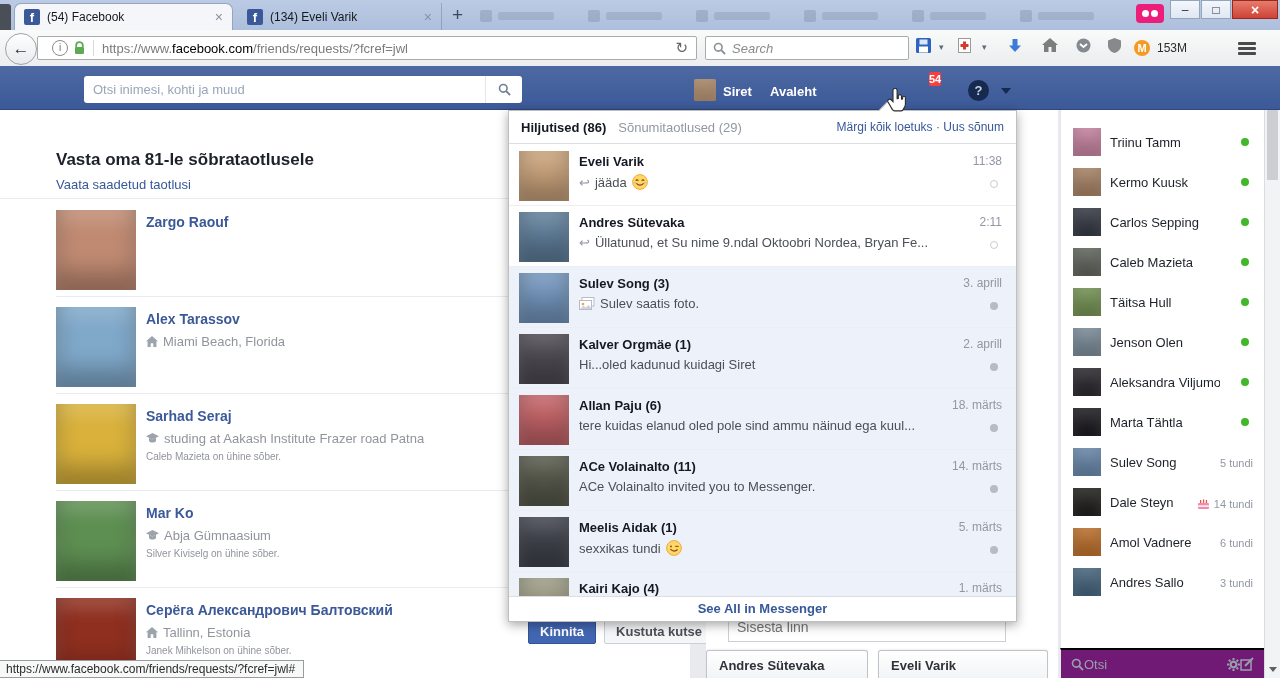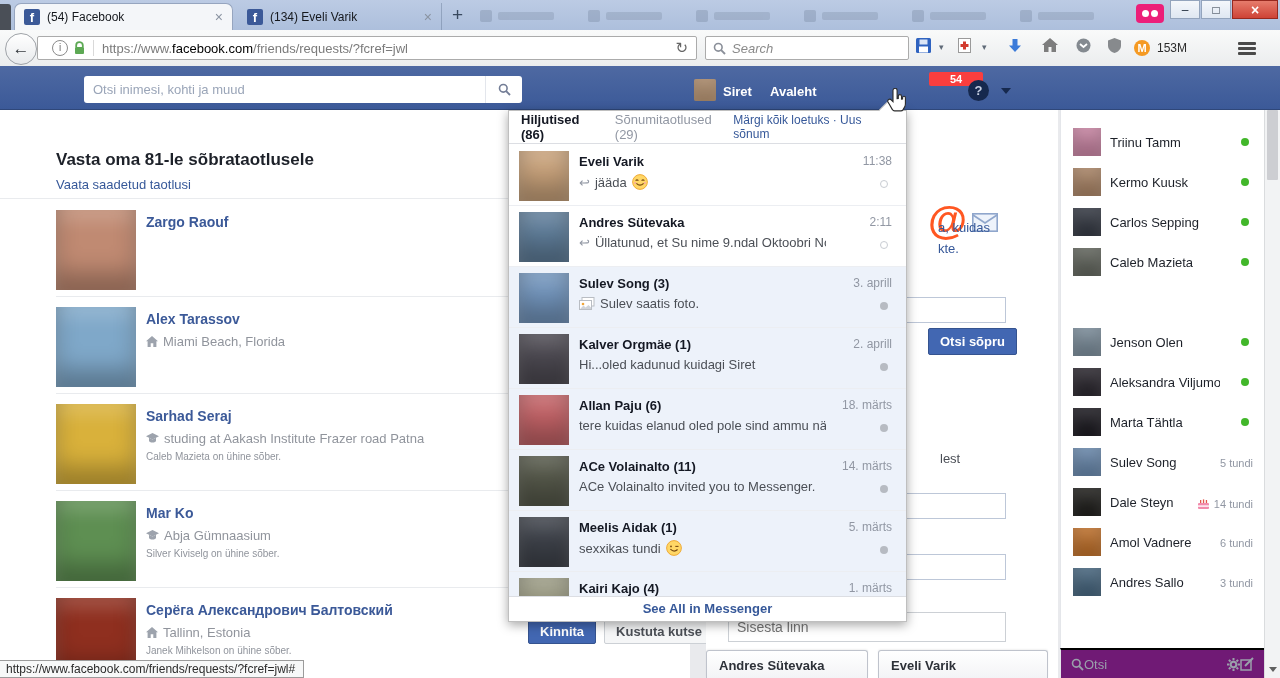--- a/index.html
+++ b/index.html
@@ -44,26 +44,26 @@
   .fbnav{position:absolute;left:0;top:66px;width:1280px;height:44px;background:linear-gradient(#4e69a2,#3b5998);box-shadow:inset 0 -1px 0 #2f4779;z-index:2}
   .fb-logo{position:absolute;left:46px;top:73px;width:30px;height:30px;background:#31488e;border-radius:2px;color:#fff;font-weight:bold;font-size:28px;text-align:center;line-height:36px;overflow:hidden}
   .fb-search{position:absolute;left:84px;top:76px;width:438px;height:27px;background:#fff;border-radius:3px;display:flex;align-items:center;box-sizing:border-box;overflow:hidden}
   .fb-search-ph{flex:1;color:#9aa5b8;font-size:13px;padding-left:9px}
   .fb-search-btn{width:36px;align-self:stretch;border-left:1px solid #e3e6ec;display:flex;align-items:center;justify-content:center}
   .fb-profile{position:absolute;left:694px;top:79px;width:22px;height:22px;border-radius:2px}
   .fb-name{position:absolute;left:723px;top:84px;color:#fff;font-weight:bold;font-size:13px}
   .fb-divider{position:absolute;top:78px;width:1px;height:22px;background:#334b80}
   .fb-home{position:absolute;left:770px;top:84px;color:#fff;font-weight:bold;font-size:13px}
   .jewel{position:absolute;top:77px;width:30px;height:26px;display:flex;align-items:center;justify-content:center}
-  .badge{position:absolute;left:929px;top:72px;background:#fa3e3e;color:#fff;font-size:11px;font-weight:bold;border-radius:2px;padding:1px 21px;z-index:3}
+  .badge{position:absolute;left:929px;top:72px;background:#fa3e3e;color:#fff;font-size:11px;font-weight:bold;border-radius:2px;padding:1px 0;z-index:3}
   .help-circle{position:absolute;left:968px;top:80px;width:21px;height:21px;border-radius:50%;background:#16294e;color:#c7d0e2;font-weight:bold;font-size:13px;text-align:center;line-height:21px}
   .fb-caret{position:absolute;left:1001px;top:88px;width:0;height:0;border-left:5px solid transparent;border-right:5px solid transparent;border-top:6px solid #16294e}
   .cursor{position:absolute;left:884px;top:88px;z-index:100;pointer-events:none}
   
-  .dropdown{position:absolute;left:508px;top:110px;width:399px;height:512px;background:#fff;border:1px solid rgba(0,0,0,.25);box-shadow:0 3px 10px rgba(0,0,0,.35);z-index:10;box-sizing:border-box}
+  .dropdown{position:absolute;left:508px;top:110px;width:509px;height:512px;background:#fff;border:1px solid rgba(0,0,0,.25);box-shadow:0 3px 10px rgba(0,0,0,.35);z-index:10;box-sizing:border-box}
   .dd-arrow{position:absolute;left:372px;top:-7px;width:12px;height:12px;background:#fff;transform:rotate(45deg);border-left:1px solid rgba(0,0,0,.25);border-top:1px solid rgba(0,0,0,.25)}
   .dd-header{height:33px;border-bottom:1px solid #dcdee3;display:flex;align-items:center;padding:0 12px;box-sizing:border-box}
   .dd-tab-active{font-size:13px;font-weight:bold;color:#141823}
   .dd-tab{font-size:13px;color:#9197a3;margin-left:12px}
   .dd-links{margin-left:auto;font-size:12px;color:#365899}
   .dd-list{position:absolute;top:34px;bottom:24px;left:0;right:0;overflow:hidden}
   .msg-row{height:61px;display:flex;padding:6px 10px;box-sizing:border-box;border-bottom:1px solid #eceef2;position:relative;background:#fff}
   .msg-row.unread{background:#edf2fa}
   .msg-avatar{width:50px;height:50px;flex:none}
   .photo-fill{box-shadow:inset 0 -18px 22px rgba(0,0,0,.28),inset 0 12px 16px rgba(255,255,255,.16)}
@@ -536,20 +536,25 @@
     <div class="contact-row" style="top: 92px;">
       <div class="contact-avatar photo-fill" style="background: rgb(58, 63, 74);"></div>
       <div class="contact-name">Carlos Sepping</div>
       <span class="contact-dot"></span>
     </div>
     <div class="contact-row" style="top: 132px;">
       <div class="contact-avatar photo-fill" style="background: rgb(107, 111, 102);"></div>
       <div class="contact-name">Caleb Mazieta</div>
       <span class="contact-dot"></span>
     </div>
+    <div class="contact-row" style="top: 172px;">
+      <div class="contact-avatar photo-fill" style="background: rgb(127, 160, 90);"></div>
+      <div class="contact-name">Täitsa Hull</div>
+      <span class="contact-dot"></span>
+    </div>
     <div class="contact-row" style="top: 212px;">
       <div class="contact-avatar photo-fill" style="background: rgb(134, 153, 168);"></div>
       <div class="contact-name">Jenson Olen</div>
       <span class="contact-dot"></span>
     </div>
     <div class="contact-row" style="top: 252px;">
       <div class="contact-avatar photo-fill" style="background: rgb(47, 43, 51);"></div>
       <div class="contact-name">Aleksandra Viljumovs...</div>
       <span class="contact-dot"></span>
     </div>

